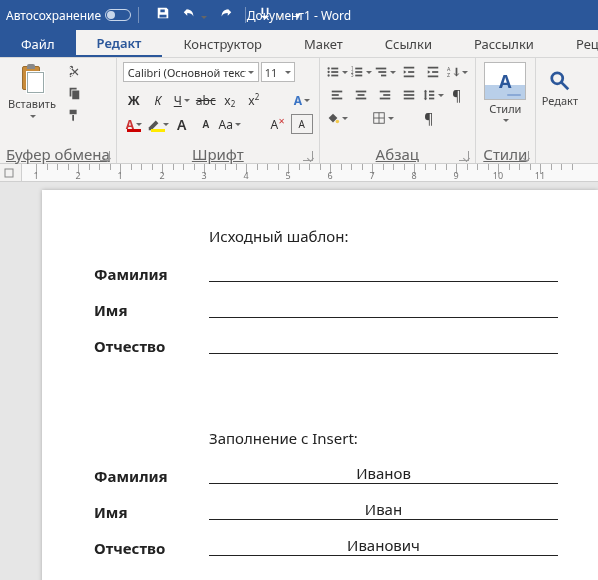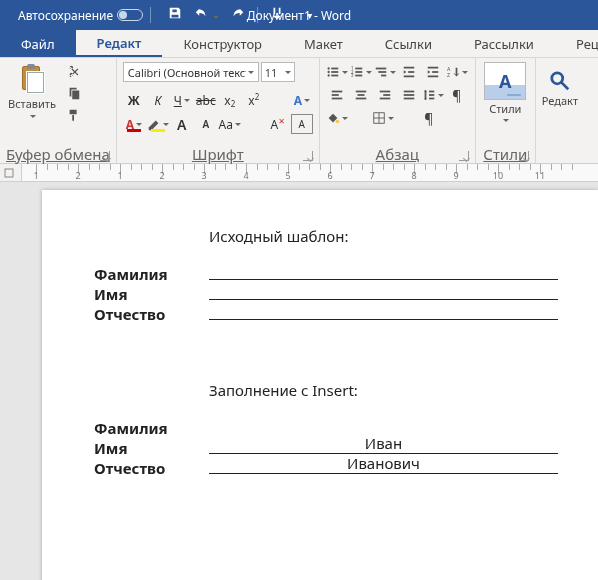--- a/index.html
+++ b/index.html
@@ -3,21 +3,21 @@
 <meta charset="utf-8">
 <style>
   * { margin:0; padding:0; box-sizing:border-box; font-family:"Segoe UI",system-ui,Arial,sans-serif; }
   body  { width:598px; height:580px; overflow:hidden; background:#e6e6e6; }
 
   
   .titlebar{
     height:30px;background:#2b579a;color:#fff;display:flex;align-items:center;
     padding:0 6px;font-size:12px;
   }
-  .titlebar .left{display:flex;align-items:center;gap:5px;margin-left:12px;}
+  .titlebar .left{display:flex;align-items:center;gap:5px;}
   .titlebar .autosave{display:flex;align-items:center;gap:4px;}
   .toggle{width:26px;height:12px;border:1px solid #c8d6ea;border-radius:8px;position:relative;}
   .toggle::after{content:"";position:absolute;left:1px;top:1px;width:8px;height:8px;border-radius:50%;background:#c8d6ea;}
   .qat{display:flex;align-items:center;gap:12px;margin-left:10px;}
   .qat svg{width:14px;height:14px;fill:#fff;}
   .qat .sep{width:1px;height:16px;background:rgba(255,255,255,.35);}
   .titlebar .title{position:absolute;left:50%;transform:translateX(-50%);font-size:12px;}
 
   
   .tabs{
@@ -89,21 +89,21 @@
   .ruler-corner{position:absolute;left:0;top:0;width:22px;height:18px;background:#f3f2f1;
     border-right:1px solid #cfcfcf;border-bottom:1px solid #cfcfcf;}
   .ruler-h{position:absolute;left:22px;right:0;top:0;height:18px;background:#f9f9f9;border-bottom:1px solid #cfcfcf;font-size:9px;color:#777;}
   .ruler-h .mark{position:absolute;top:0;width:1px;height:6px;background:#aaa;}
   .ruler-h .mark.big{height:10px;}
   .ruler-h .num{position:absolute;top:5px;transform:translateX(-50%);} 
   .page{position:absolute;left:42px;top:26px;width:556px;height:560px;background:#fff;
     box-shadow:0 0 4px rgba(0,0,0,.25);}
   .doc{padding:36px 40px 0 52px;font-family:Calibri,Arial,sans-serif;color:#222;font-size:15px;}
   .heading{margin-left:115px;margin-bottom:18px;}
-  .row{display:flex;align-items:flex-start;margin-bottom:0;}
+  .row{display:flex;align-items:center;margin-bottom:16px;}
   .label{width:115px;font-weight:700;}
   .line{flex:1;border-bottom:1px solid #222;height:16px;display:flex;align-items:flex-end;
     justify-content:center;position:relative;}
   .line .val{padding:0 2px;}
   .gap{height:56px;}
 </style>
 </head>
 <body>
 
 <div class="titlebar">
@@ -485,20 +485,23 @@
             <div class="line"></div>
           </div>
         </div>
 
       <div class="gap"></div>
 
       <div class="heading">Заполнение с Insert:</div>
       <div id="section2-rows">
           <div class="row">
             <div class="label">Фамилия</div>
+            <div class="line">
+              <span class="val">Иванов</span>
+            </div>
           </div>
           <div class="row">
             <div class="label">Имя</div>
             <div class="line">
               <span class="val">Иван</span>
             </div>
           </div>
           <div class="row">
             <div class="label">Отчество</div>
             <div class="line">

